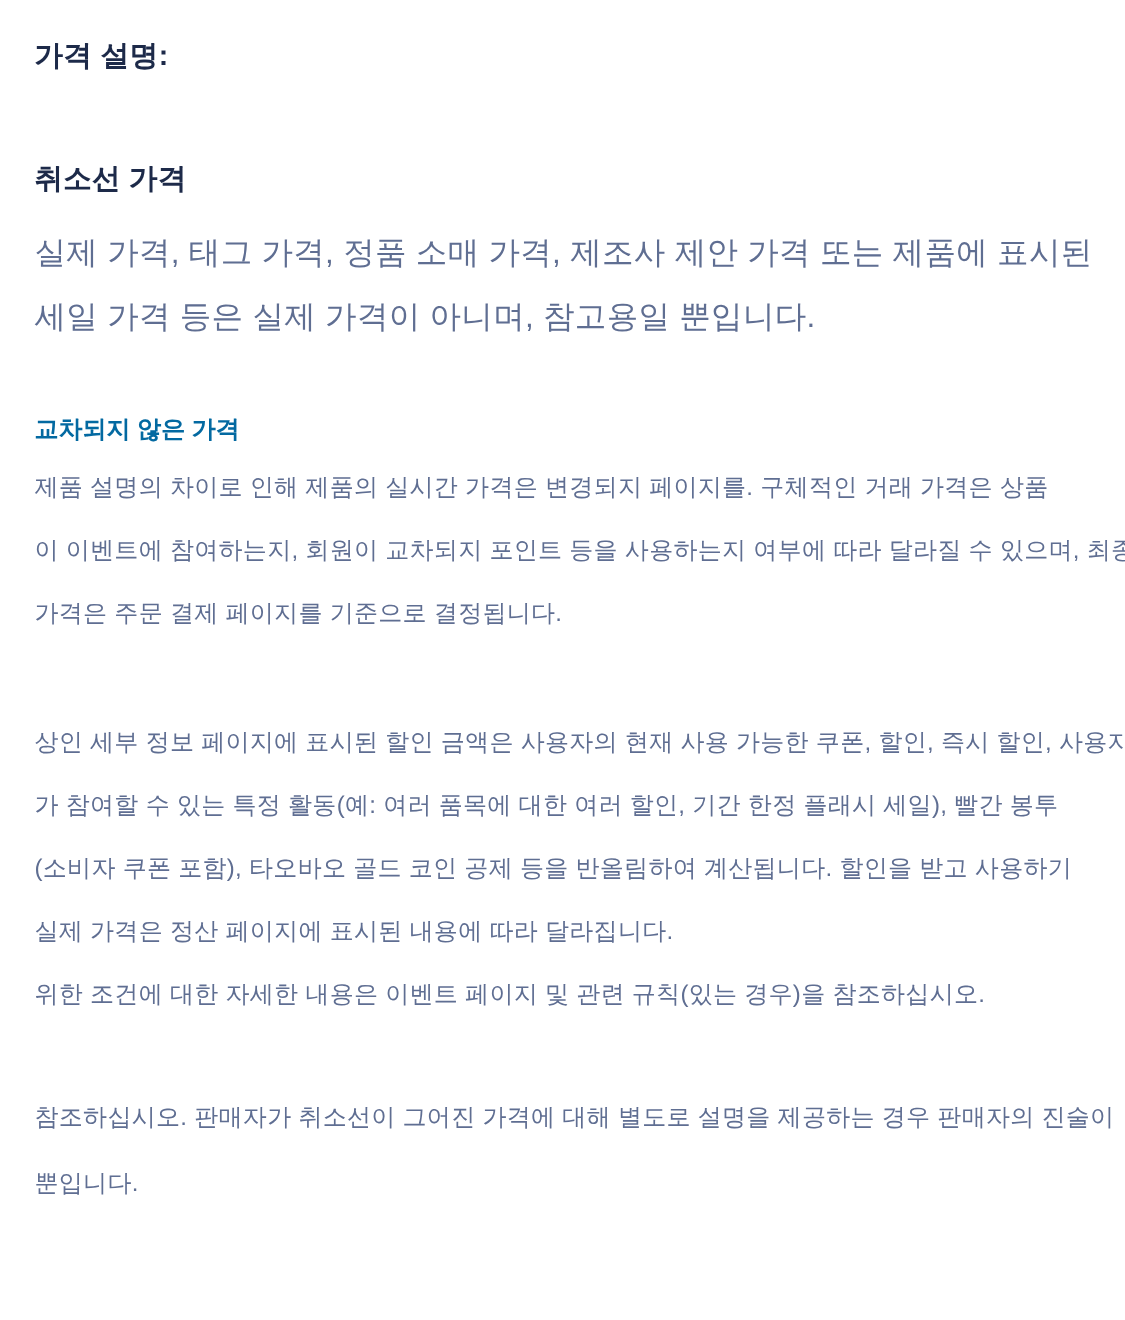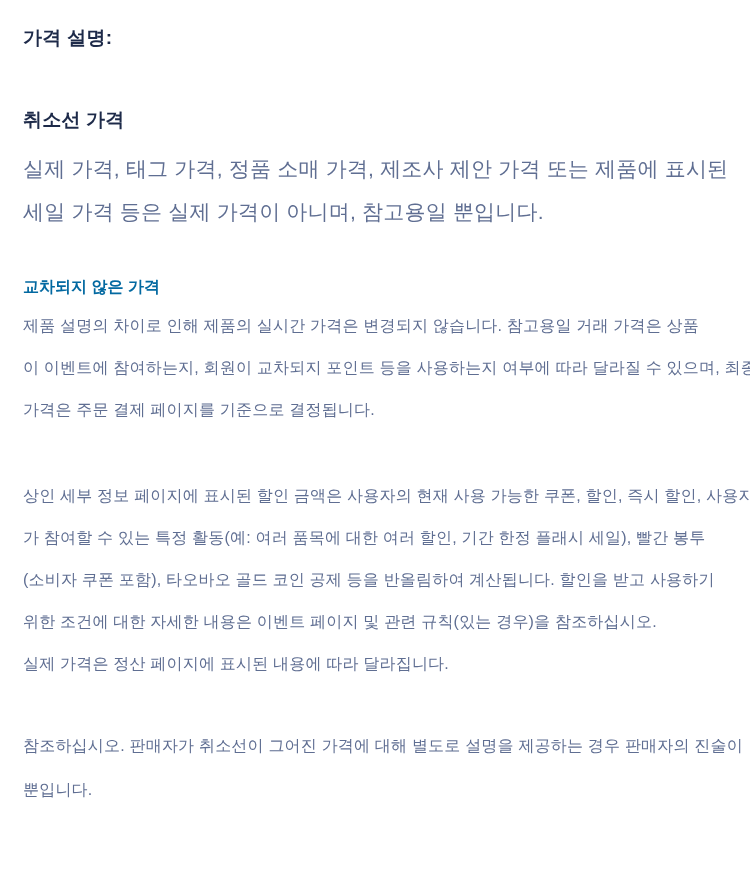--- a/index.html
+++ b/index.html
@@ -73,31 +73,31 @@
   <div class="h2">취소선 가격</div>
 
   <div class="p-large">
     <div class="line">실제 가격, 태그 가격, 정품 소매 가격, 제조사 제안 가격 또는 제품에 표시된</div>
     <div class="line">세일 가격 등은 실제 가격이 아니며, 참고용일 뿐입니다.</div>
   </div>
 
   <div class="h3">교차되지 않은 가격</div>
 
   <div class="p-body p1">
-    <div class="line">제품 설명의 차이로 인해 제품의 실시간 가격은 변경되지 않습니다. 참고용일 거래 가격은 상품</div>
+    <div class="line">제품 설명의 차이로 인해 제품의 실시간 가격은 변경되지 페이지를. 구체적인 거래 가격은 상품</div>
     <div class="line">이 이벤트에 참여하는지, 회원이 교차되지 포인트 등을 사용하는지 여부에 따라 달라질 수 있으며, 최종</div>
     <div class="line">가격은 주문 결제 페이지를 기준으로 결정됩니다.</div>
   </div>
 
   <div class="p-body p2">
     <div class="line">상인 세부 정보 페이지에 표시된 할인 금액은 사용자의 현재 사용 가능한 쿠폰, 할인, 즉시 할인, 사용자</div>
     <div class="line">가 참여할 수 있는 특정 활동(예: 여러 품목에 대한 여러 할인, 기간 한정 플래시 세일), 빨간 봉투</div>
     <div class="line">(소비자 쿠폰 포함), 타오바오 골드 코인 공제 등을 반올림하여 계산됩니다. 할인을 받고 사용하기</div>
+    <div class="line">실제 가격은 정산 페이지에 표시된 내용에 따라 달라집니다.</div>
     <div class="line">위한 조건에 대한 자세한 내용은 이벤트 페이지 및 관련 규칙(있는 경우)을 참조하십시오.</div>
-    <div class="line">실제 가격은 정산 페이지에 표시된 내용에 따라 달라집니다.</div>
   </div>
 
   <div class="p-body p3">
     <div class="line">참조하십시오. 판매자가 취소선이 그어진 가격에 대해 별도로 설명을 제공하는 경우 판매자의 진술이</div>
     <div class="line">뿐입니다.</div>
   </div>
 
 </div>
 
 </body></html>

